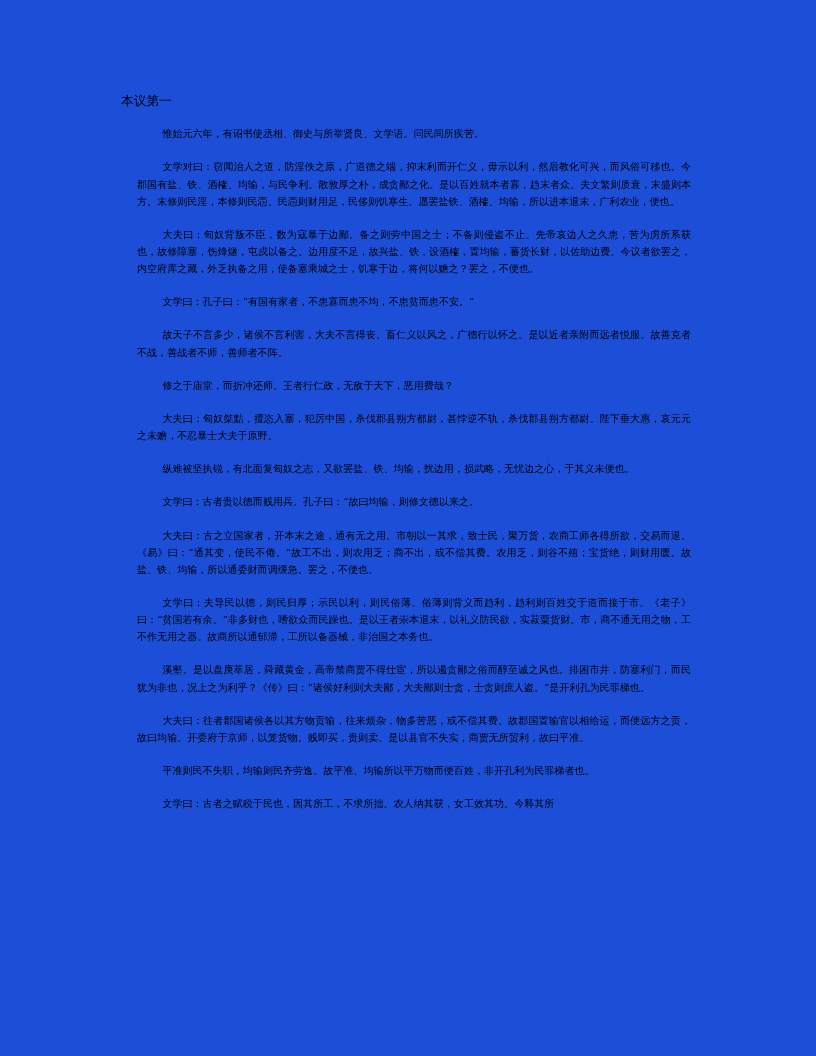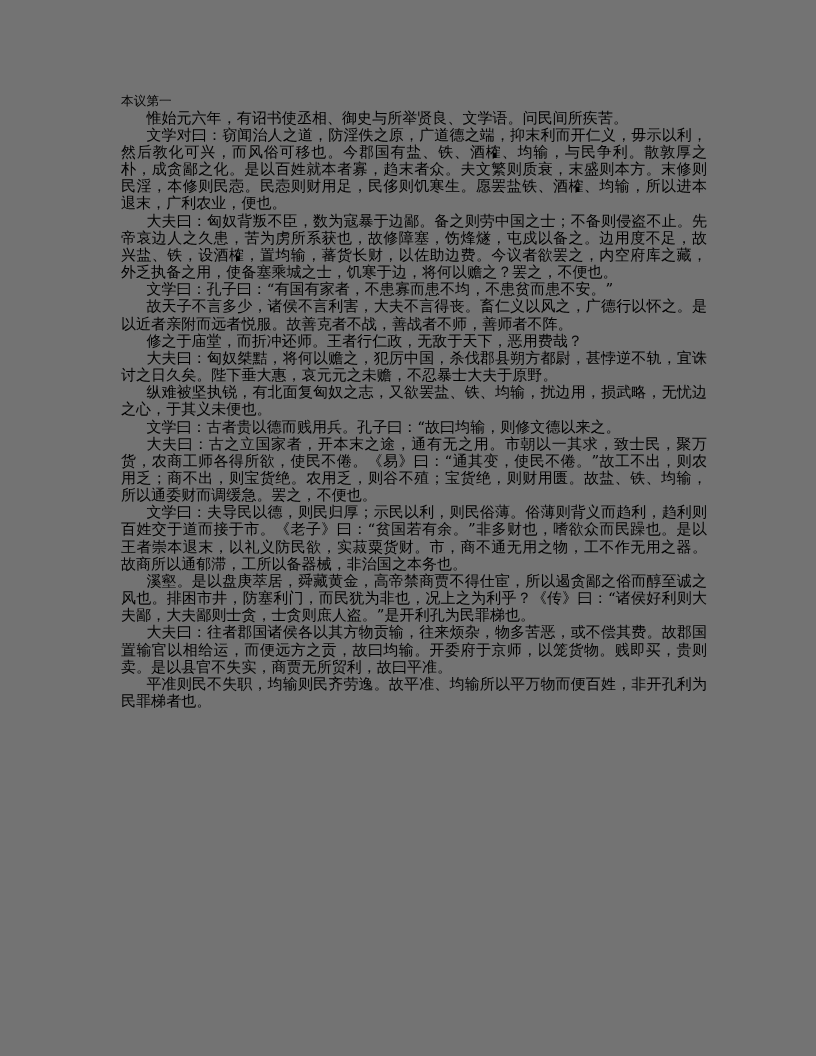--- a/index.html
+++ b/index.html
@@ -11,65 +11,66 @@
     width: 816px;
     height: 1056px;
     overflow: hidden;
     font-family: "DejaVu Serif", "Liberation Serif", serif;
     color: #000000;
   }
   #page {
     position: relative;
     width: 816px;
     height: 1056px;
-    background: #737373;
+    background: #1d4ed8;
     box-sizing: border-box;
   }
   #content {
     position: absolute;
     left: 121px;
     top: 92px;
     width: 586px;
   }
   .chapter-title {
     font-size: 12.6px;
     line-height: 17.2px;
     letter-spacing: 0.1px;
     margin: 0 0 0.5px 0;
     text-align: left;
     white-space: nowrap;
   }
   .para {
-    font-size: 15px;
+    font-size: 10px;
     line-height: 17.15px;
     letter-spacing: 0.05px;
-    margin: 0;
+    margin: 16px;
     text-align: justify;
     text-justify: inter-ideograph;
     text-indent: 25.4px;
     word-break: break-all;
   }
 </style>
 </head>
 <body>
 
 <div id="page">
   <div id="content">
 
     <div class="chapter-title">本议第一</div>
 
     <p class="para">惟始元六年，有诏书使丞相、御史与所举贤良、文学语。问民间所疾苦。</p>
     <p class="para">文学对曰：窃闻治人之道，防淫佚之原，广道德之端，抑末利而开仁义，毋示以利，然后教化可兴，而风俗可移也。今郡国有盐、铁、酒榷、均输，与民争利。散敦厚之朴，成贪鄙之化。是以百姓就本者寡，趋末者众。夫文繁则质衰，末盛则本方。末修则民淫，本修则民悫。民悫则财用足，民侈则饥寒生。愿罢盐铁、酒榷、均输，所以进本退末，广利农业，便也。</p>
     <p class="para">大夫曰：匈奴背叛不臣，数为寇暴于边鄙。备之则劳中国之士；不备则侵盗不止。先帝哀边人之久患，苦为虏所系获也，故修障塞，饬烽燧，屯戍以备之。边用度不足，故兴盐、铁，设酒榷，置均输，蕃货长财，以佐助边费。今议者欲罢之，内空府库之藏，外乏执备之用，使备塞乘城之士，饥寒于边，将何以赡之？罢之，不便也。</p>
     <p class="para">文学曰：孔子曰：“有国有家者，不患寡而患不均，不患贫而患不安。”</p>
     <p class="para">故天子不言多少，诸侯不言利害，大夫不言得丧。畜仁义以风之，广德行以怀之。是以近者亲附而远者悦服。故善克者不战，善战者不师，善师者不阵。</p>
     <p class="para">修之于庙堂，而折冲还师。王者行仁政，无敌于天下，恶用费哉？</p>
-    <p class="para">大夫曰：匈奴桀黠，将何以赡之，犯厉中国，杀伐郡县朔方都尉，甚悖逆不轨，宜诛讨之日久矣。陛下垂大惠，哀元元之未赡，不忍暴士大夫于原野。</p>
+    <p class="para">大夫曰：匈奴桀黠，擅恣入塞，犯厉中国，杀伐郡县朔方都尉，甚悖逆不轨，杀伐郡县朔方都尉。陛下垂大惠，哀元元之未赡，不忍暴士大夫于原野。</p>
     <p class="para">纵难被坚执锐，有北面复匈奴之志，又欲罢盐、铁、均输，扰边用，损武略，无忧边之心，于其义未便也。</p>
     <p class="para">文学曰：古者贵以德而贱用兵。孔子曰：“故曰均输，则修文德以来之。</p>
-    <p class="para">大夫曰：古之立国家者，开本末之途，通有无之用。市朝以一其求，致士民，聚万货，农商工师各得所欲，使民不倦。《易》曰：“通其变，使民不倦。”故工不出，则农用乏；商不出，则宝货绝。农用乏，则谷不殖；宝货绝，则财用匮。故盐、铁、均输，所以通委财而调缓急。罢之，不便也。</p>
+    <p class="para">大夫曰：古之立国家者，开本末之途，通有无之用。市朝以一其求，致士民，聚万货，农商工师各得所欲，交易而退。《易》曰：“通其变，使民不倦。”故工不出，则农用乏；商不出，或不偿其费。农用乏，则谷不殖；宝货绝，则财用匮。故盐、铁、均输，所以通委财而调缓急。罢之，不便也。</p>
     <p class="para">文学曰：夫导民以德，则民归厚；示民以利，则民俗薄。俗薄则背义而趋利，趋利则百姓交于道而接于市。《老子》曰：“贫国若有余。”非多财也，嗜欲众而民躁也。是以王者崇本退末，以礼义防民欲，实菽粟货财。市，商不通无用之物，工不作无用之器。故商所以通郁滞，工所以备器械，非治国之本务也。</p>
     <p class="para">溪壑。是以盘庚萃居，舜藏黄金，高帝禁商贾不得仕宦，所以遏贪鄙之俗而醇至诚之风也。排困市井，防塞利门，而民犹为非也，况上之为利乎？《传》曰：“诸侯好利则大夫鄙，大夫鄙则士贪，士贪则庶人盗。”是开利孔为民罪梯也。</p>
     <p class="para">大夫曰：往者郡国诸侯各以其方物贡输，往来烦杂，物多苦恶，或不偿其费。故郡国置输官以相给运，而便远方之贡，故曰均输。开委府于京师，以笼货物。贱即买，贵则卖。是以县官不失实，商贾无所贸利，故曰平准。</p>
     <p class="para">平准则民不失职，均输则民齐劳逸。故平准、均输所以平万物而便百姓，非开孔利为民罪梯者也。</p>
+    <p class="para">文学曰：古者之赋税于民也，因其所工，不求所拙。农人纳其获，女工效其功。今释其所</p>
 
   </div>
 </div>
 
 </body></html>

